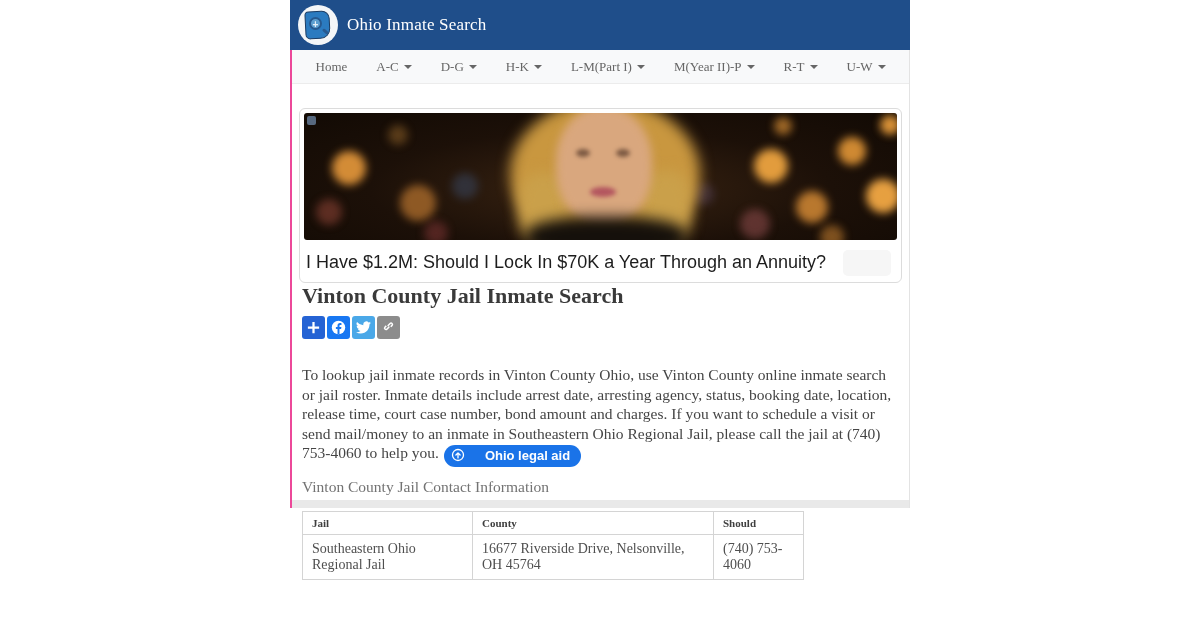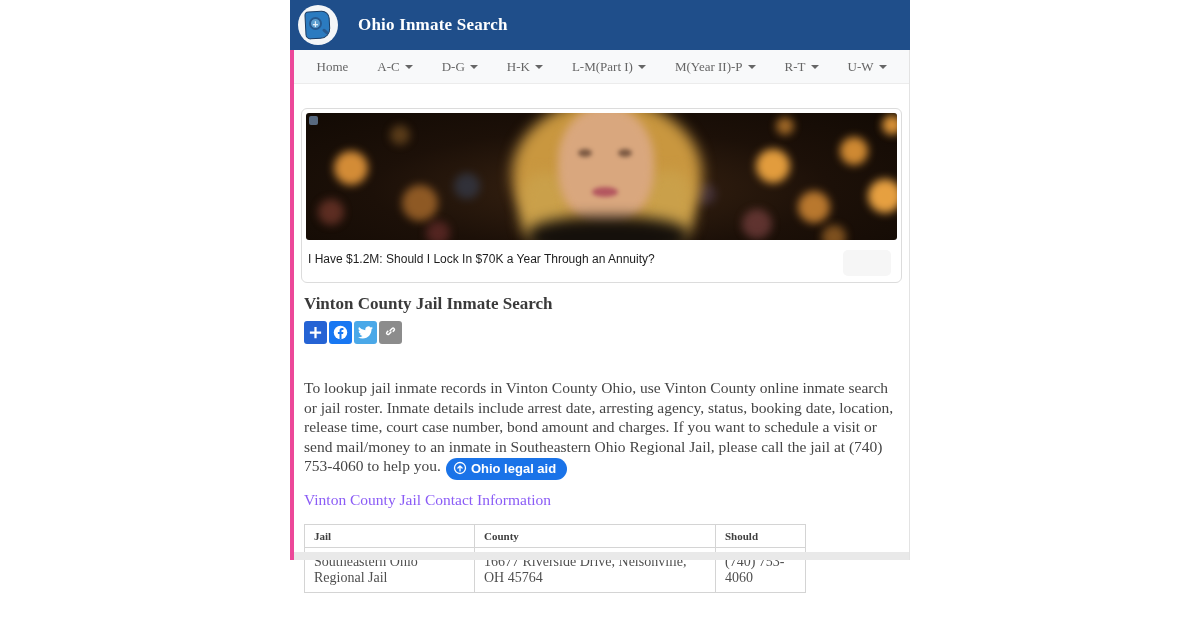--- a/index.html
+++ b/index.html
@@ -29,28 +29,28 @@
   .logo .mag {
     position:absolute; left:11px; top:12px; width:13px; height:13px;
     border:2px solid #27598f; border-radius:50%; background:#5d9fd0;
     color:#e8f1f8; font:bold 10px/11px "Liberation Sans",sans-serif; text-align:center;
   }
   .logo .mag-handle {
     position:absolute; left:24px; top:25px; width:7px; height:3px;
     background:#27598f; transform:rotate(40deg); border-radius:2px;
   }
   .site-title {
-    color:#fff; font-weight:bold; font-size:17px; margin-left:20px;
+    color:#fff; font-weight:normal; font-size:17px; margin-left:9px;
     letter-spacing:.2px;
   }
 
   
   .page-body {
-    height:510px; background:#fff;
-    border-left:4px solid #ec4899; border-right:1px solid #e3e3e3;
+    height:458px; background:#fff;
+    border-left:2px solid #ec4899; border-right:1px solid #e3e3e3;
     position:relative;
   }
 
   
   .nav {
     height:34px; background:#f8f9fa; border-bottom:1px solid #ececec;
     display:flex; align-items:center; justify-content:center; gap:29px;
     font-size:13px; color:#666;
   }
   .nav-item { cursor:pointer; white-space:nowrap; }
@@ -69,54 +69,54 @@
     width:100%; height:127px; border-radius:3px; position:relative; overflow:hidden;
     background:radial-gradient(ellipse at 50% 60%, #3a2412 0%, #1c1008 55%, #120a04 100%);
   }
   .bokeh { position:absolute; border-radius:50%; filter:blur(4px); }
   .blur-shape { position:absolute; filter:blur(7px); }
   .corner-ad-icon {
     position:absolute; left:3px; top:3px; width:9px; height:9px;
     background:#6f89a8; opacity:.75; border-radius:2px; z-index:5;
   }
   .ad-caption {
-    font-family:"Liberation Sans", sans-serif; font-size:12px; color:#1d1d1d;
+    font-family:"Liberation Sans", sans-serif; font-size:18px; color:#1d1d1d;
     padding:12px 2px 0 2px;
   }
   .ad-watermark {
     position:absolute; right:10px; bottom:6px; width:48px; height:26px;
     background:#f6f6f6; border-radius:5px;
   }
 
   
   .content { padding:0 10px; }
   .breadcrumb { margin-top:16px; font-size:14.5px; color:#4a4a4a; }
   .breadcrumb a { color:#2a5d8c; text-decoration:underline; cursor:pointer; }
   .breadcrumb .sep { margin:0 4px; }
 
   h1.page-title {
-    margin-top:11px; font-size:17px; font-weight:bold; color:#3a3a3a;
+    margin-top:0; font-size:22px; font-weight:bold; color:#3a3a3a;
   }
 
   .share-row { margin-top:7px; display:flex; gap:2px; }
   .share-btn {
     width:23px; height:23px; border-radius:3px; cursor:pointer;
     display:flex; align-items:center; justify-content:center;
   }
   .share-btn svg { display:block; }
 
-  .intro { margin-top:34px; font-size:15.5px; line-height:19.5px; color:#454545; }
+  .intro { margin-top:26px; font-size:15.5px; line-height:19.5px; color:#454545; }
   .legal-aid-btn {
-    display:inline-flex; align-items:center; gap:4px; vertical-align:-4px;
+    display:inline-flex; align-items:center; gap:20px; vertical-align:-4px;
     background:#1a73e8; color:#fff; border:none; border-radius:12px;
     padding:3px 11px 4px 7px; margin-left:5px; cursor:pointer;
     font:bold 13px "Liberation Sans", sans-serif;
   }
 
-  .contact-heading { margin-top:11px; font-size:15.5px; color:#8b5cf6; }
+  .contact-heading { margin-top:11px; font-size:15.5px; color:#737373; }
 
   table.contact-table {
     margin-top:15px; border-collapse:collapse; font-size:14px; color:#4f4f4f;
   }
   .contact-table th, .contact-table td { border:1px solid #d4d4d4; text-align:left; }
   .contact-table th { font-size:11px; color:#3f3f3f; padding:5px 9px; font-weight:bold; }
   .contact-table td { padding:6px 9px; }
   .col-jail { width:170px; } .col-address { width:241px; } .col-phone { width:90px; }
 
   .footer-strip {

